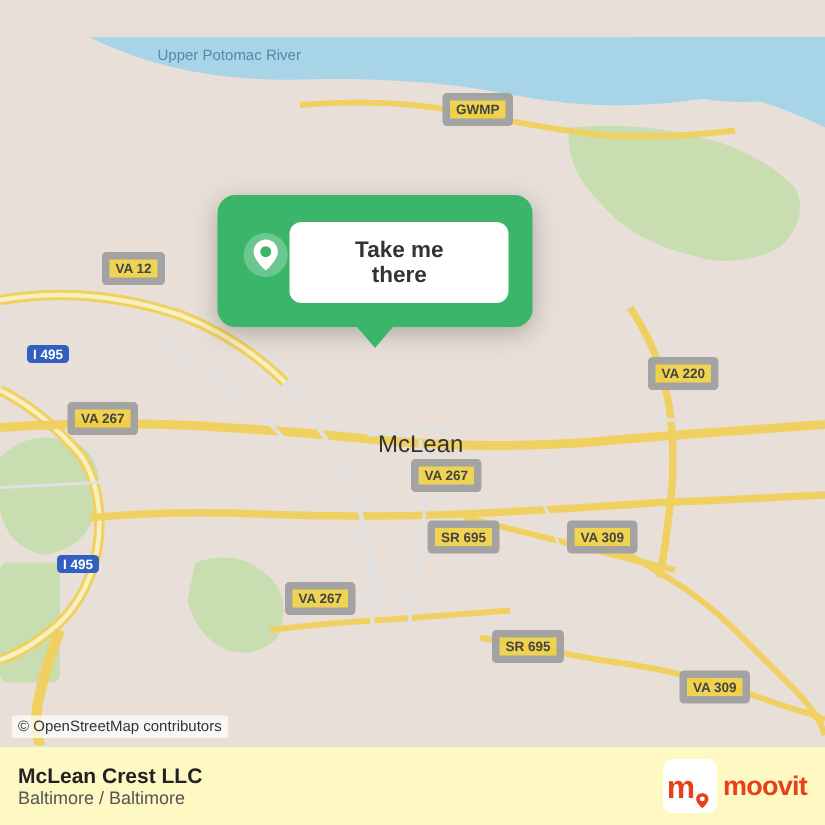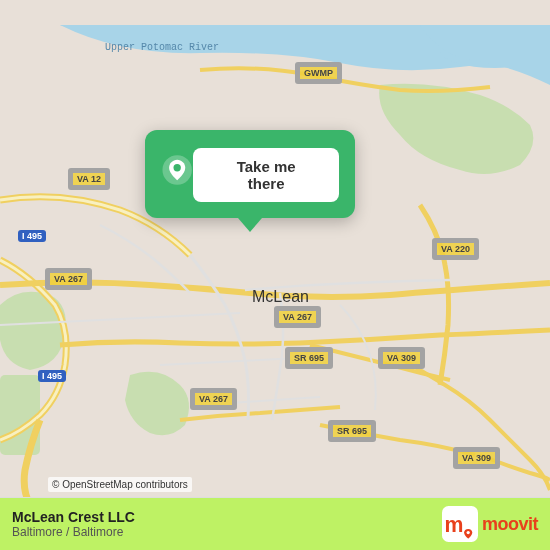--- a/index.html
+++ b/index.html
@@ -20,21 +20,21 @@
       width: 100%;
       height: 100%;
     }
 
     
     #bottom-bar {
       position: absolute;
       bottom: 0;
       left: 0;
       right: 0;
-      background: #bef264;
+      background: #fef9c3;
       padding: 8px 12px;
       display: flex;
       align-items: center;
       justify-content: space-between;
       border-top: 1px solid #ddd;
       z-index: 10;
     }
 
     #bottom-bar-left {
       display: flex;
@@ -66,21 +66,20 @@
     #copyright {
       position: absolute;
       bottom: 58px;
       left: 8px;
       font-size: 10px;
       color: #333;
       background: rgba(255,255,255,0.75);
       padding: 2px 4px;
       border-radius: 2px;
       z-index: 10;
-      margin-left: 40px;
     }
 
     
     #popup-card {
       position: absolute;
       top: 130px;
       left: 145px;
       width: 210px;
       background: #3ab56a;
       border-radius: 12px;
@@ -218,21 +217,21 @@
   <div class="road-label" style="top:238px; left:432px;">VA 220</div>
   <div class="road-label" style="top:306px; left:274px;">VA 267</div>
   <div class="road-label" style="top:388px; left:190px;">VA 267</div>
   <div class="road-label" style="top:347px; left:378px;">VA 309</div>
   <div class="road-label" style="top:347px; left:285px;">SR 695</div>
   <div class="road-label" style="top:420px; left:328px;">SR 695</div>
   <div class="road-label" style="top:447px; left:453px;">VA 309</div>
   <div class="road-label" style="top:62px; left:295px;">GWMP</div>
 
   <div class="place-label" style="top:288px; left:252px;">McLean</div>
-  <div class="place-label" style="top:42px; left:105px; font-size:10px; color:#5588aa;font-family:Liberation Mono, monospace;">Upper Potomac River</div>
+  <div class="place-label" style="top:32px; left:105px; font-size:10px; color:#5588aa;">Upper Potomac River</div>
 
   <div id="popup-card">
 
     <svg id="popup-pin-icon" viewBox="0 0 44 44" xmlns="http://www.w3.org/2000/svg">
       <circle cx="22" cy="22" r="20" fill="rgba(255,255,255,0.25)"></circle>
       <path d="M22 8 C16 8 11 13 11 19 C11 27 22 36 22 36 C22 36 33 27 33 19 C33 13 28 8 22 8 Z" fill="white"></path>
       <circle cx="22" cy="19" r="5" fill="#3ab56a"></circle>
     </svg>
     <button id="popup-btn">Take me there</button>
   </div>

